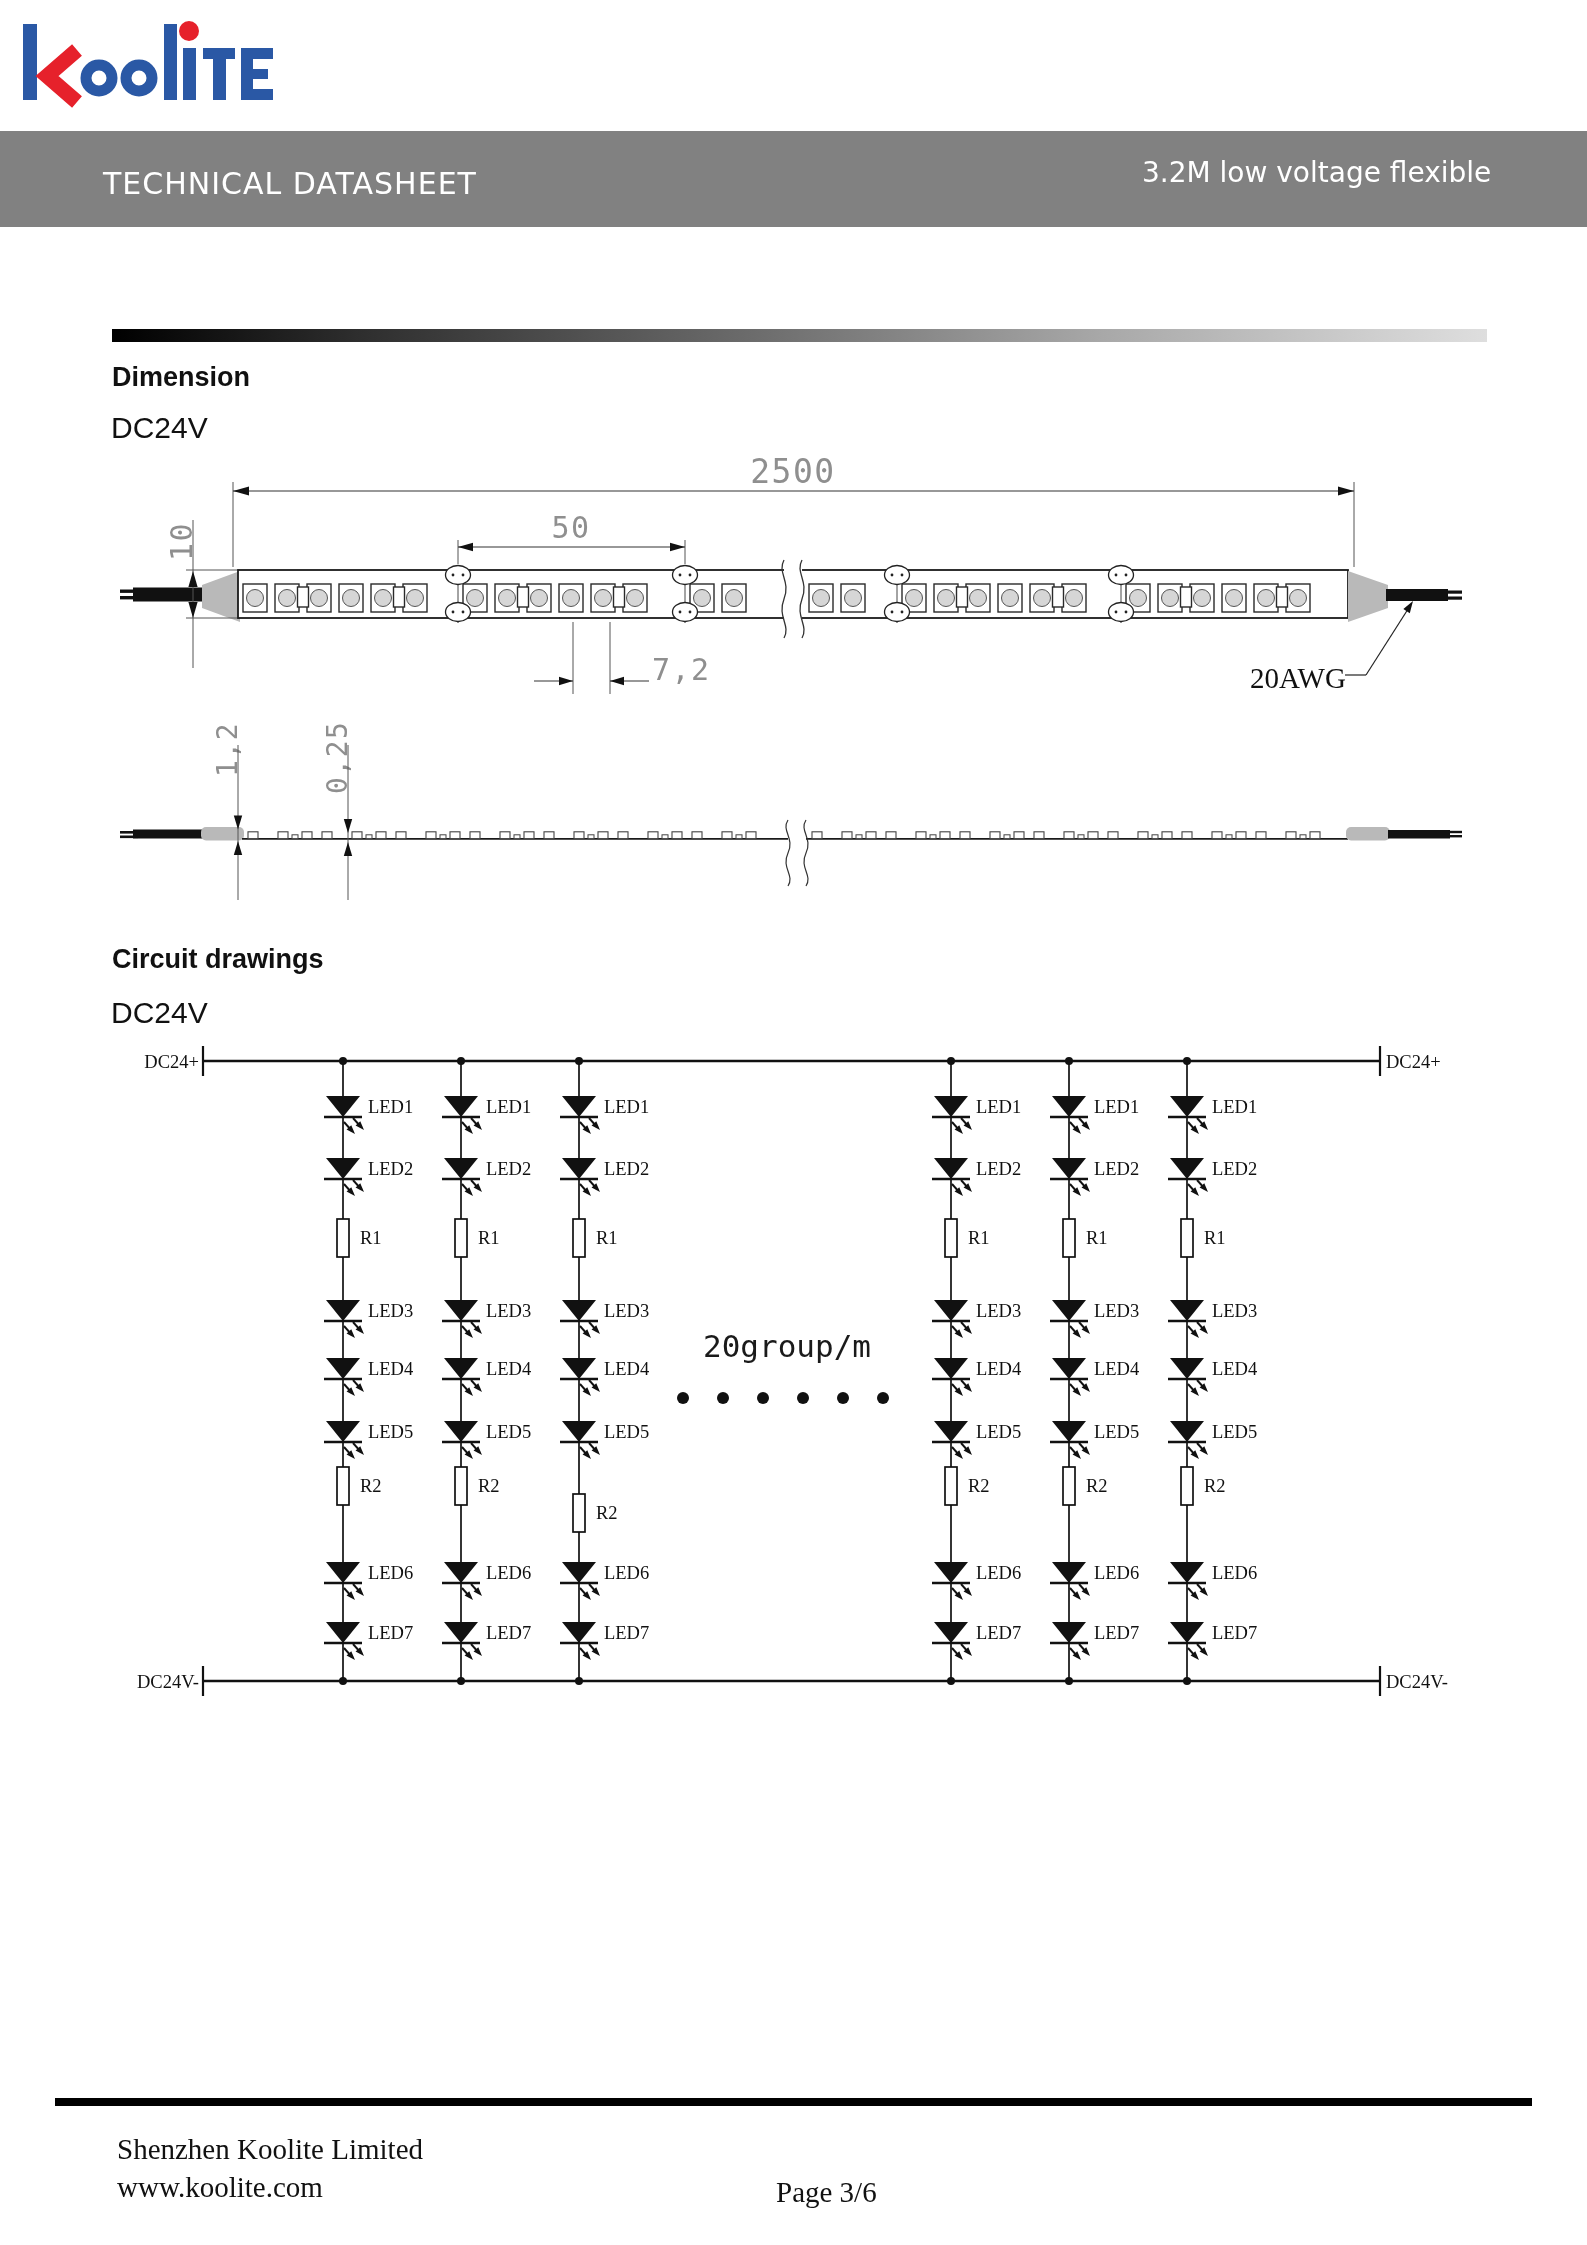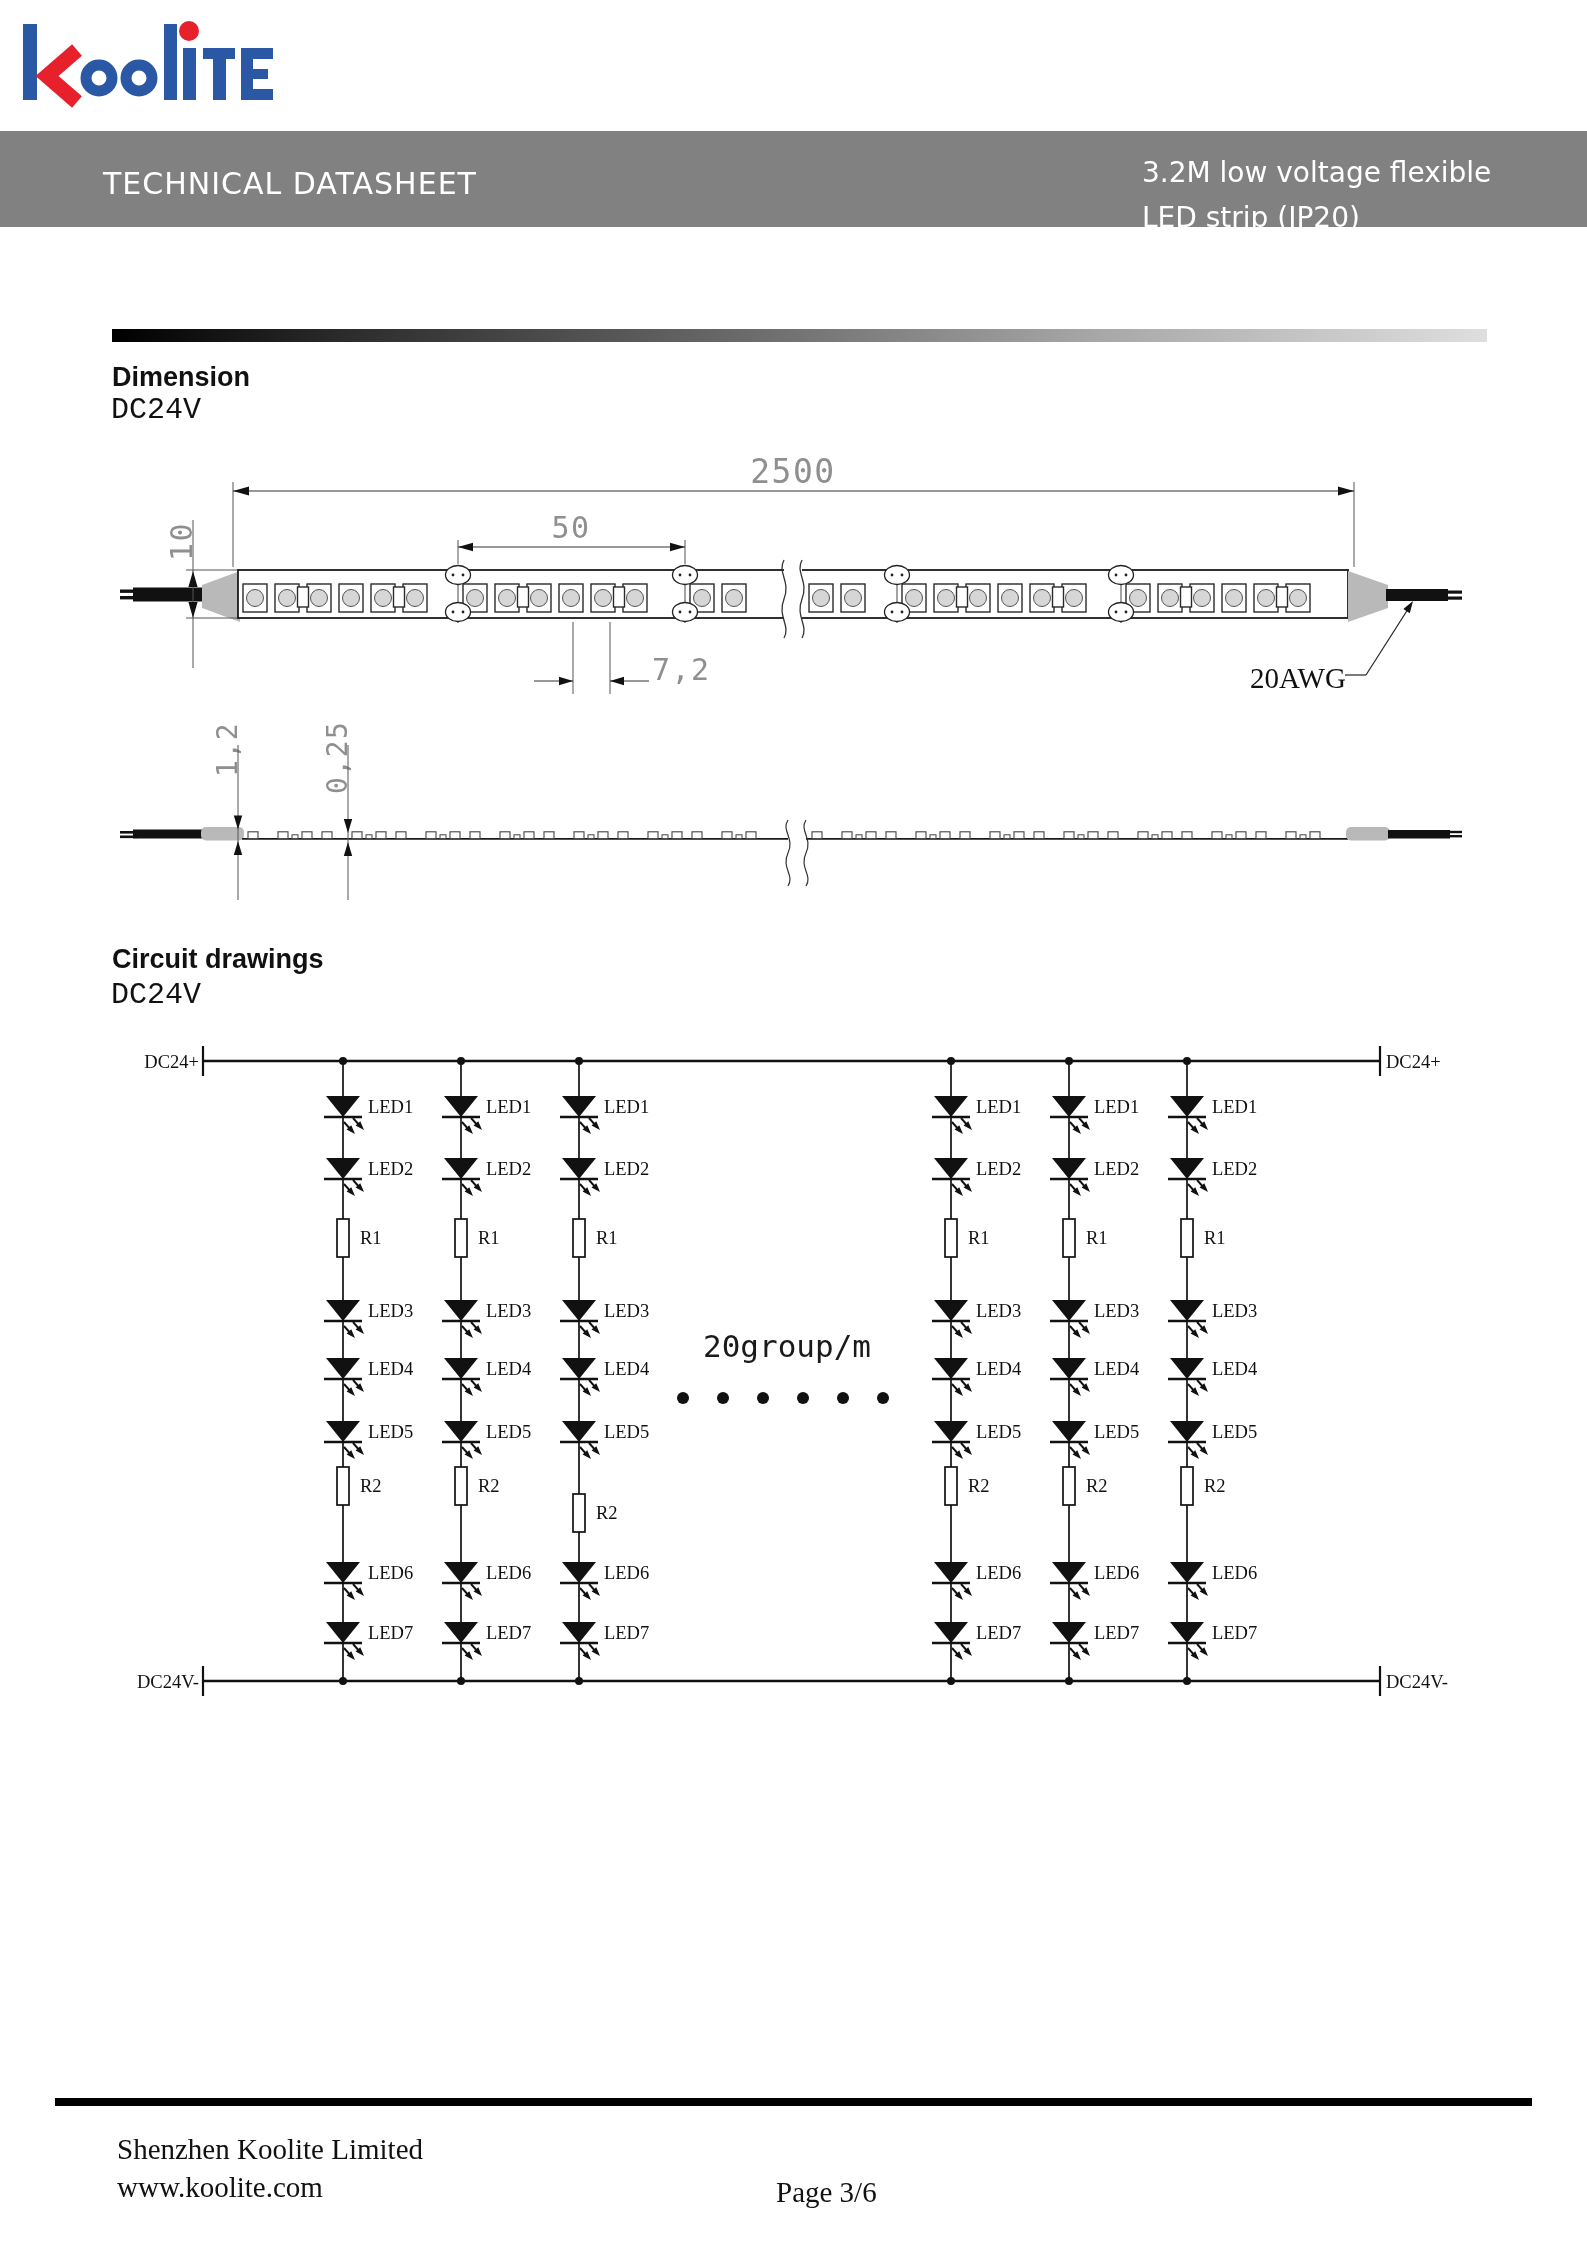--- a/index.html
+++ b/index.html
@@ -14,21 +14,21 @@
   #hdr-right{position:absolute;left:1142px;top:150px;font-family:"DejaVu Sans",sans-serif;
              font-size:28px;color:#fff;line-height:45px;}
 
   
   #section-title{position:absolute;left:112px;top:243px;font-family:"DejaVu Sans",sans-serif;
                  font-weight:bold;font-size:37px;color:#1d3e6b;line-height:1.1;}
   #gradbar{position:absolute;left:112px;top:329px;width:1375px;height:13px;
            background:linear-gradient(90deg,#000 0%,#2e2e2e 18%,#6f6f6f 48%,#a8a8a8 72%,#cfcfcf 92%,#dedede 100%);}
 
   .serif-h{font-family:Liberation Sans, sans-serif;font-weight:bold;font-size:27px;color:#111;}
-  .serif-v{font-family:Liberation Mono, monospace;font-size:30px;color:#111;}
+  .serif-v{font-family:Liberation Sans, sans-serif;font-size:30px;color:#111;margin-top:18px;}
 
   
   text{user-select:none;}
   .cad{font-family:"DejaVu Sans Mono",monospace;fill:#8f8f8f;letter-spacing:1.5px;font-size:30px;}
   .cad.big{font-size:33px;}
   .cad.sm{font-size:28px;}
   .ser{font-family:"Liberation Serif",serif;fill:#111;font-size:18.5px;}
   .awg{font-family:"Liberation Serif",serif;fill:#111;font-size:29px;}
   .mono-note{font-family:"DejaVu Sans Mono",monospace;fill:#1a1a1a;font-size:31px;}
 
@@ -54,21 +54,20 @@
     <rect x="221" y="28" width="12" height="52" fill="#2a58a5"></rect>
     <rect x="221" y="28" width="32" height="11" fill="#2a58a5"></rect>
     <rect x="221" y="49" width="27" height="10" fill="#2a58a5"></rect>
     <rect x="221" y="69" width="32" height="11" fill="#2a58a5"></rect>
   </svg>
 
   <div id="graybar"></div>
   <div id="hdr-title">TECHNICAL DATASHEET</div>
   <div id="hdr-right">
     <div>3.2M low voltage flexible</div>
-    <div>LED strip (IP20)</div>
   </div>
 
   <div id="gradbar"></div>
 
   <div class="abs serif-h" style="left:112px;top:362px">Dimension</div>
   <div class="abs serif-v" style="left:111px;top:393px">DC24V</div>
 
   <div class="abs serif-h" style="left:112px;top:944px">Circuit drawings</div>
   <div class="abs serif-v" style="left:111px;top:978px">DC24V</div>
 

